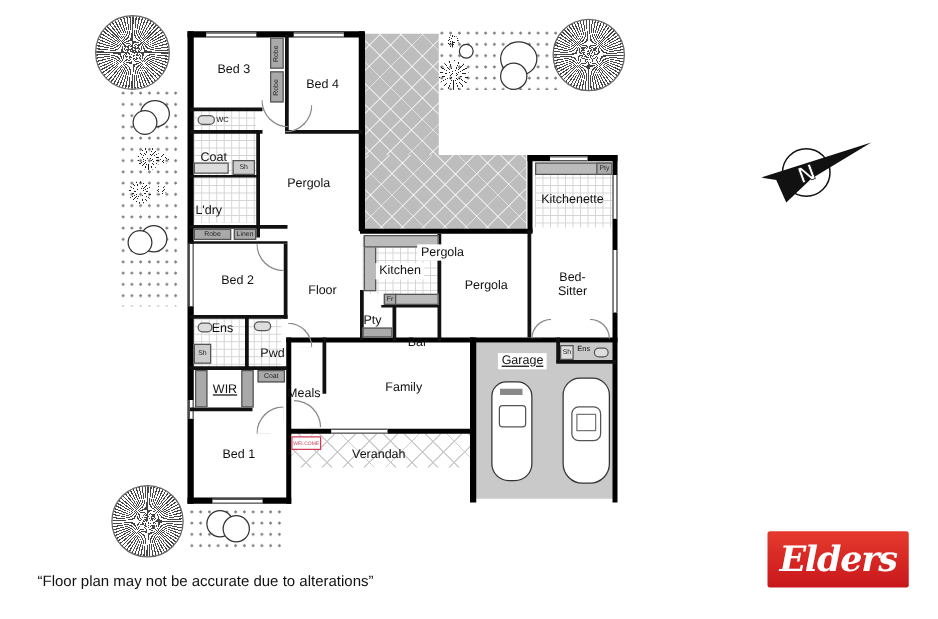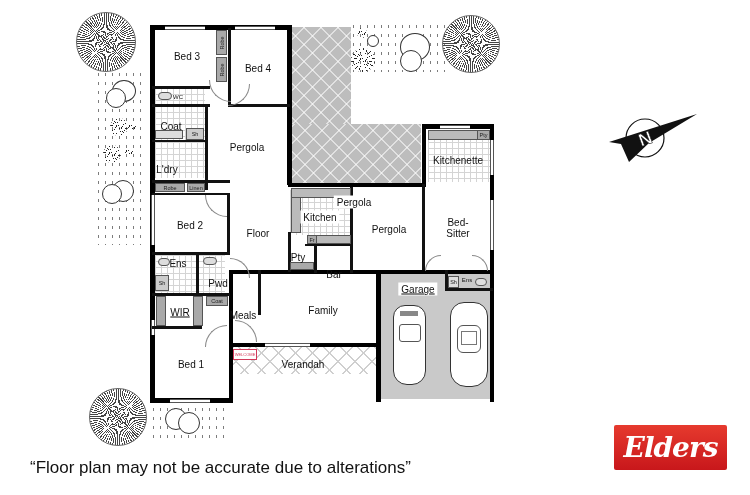--- a/index.html
+++ b/index.html
@@ -25,21 +25,21 @@
   .fixture { position:absolute; background:#a9a9a9; border:1px solid #555; box-sizing:border-box; font-size:5.5px; display:flex; align-items:center; justify-content:center; color:#222; }
   .window { position:absolute; background:#fff; border-top:1px solid #555; border-bottom:1px solid #555; box-sizing:border-box; }
   .windowv { position:absolute; background:#fff; border-left:1px solid #555; border-right:1px solid #555; box-sizing:border-box; }
   .door-arc { position:absolute; border:1px solid #888; box-sizing:border-box; }
   .tree { position:absolute; border-radius:50%;
     background: repeating-conic-gradient(#444 0deg 2deg, #fff 2deg 5deg);
     border:1px solid #666; box-sizing:border-box; }
   .shrub { position:absolute; border-radius:50%; border:1.5px solid #333; box-sizing:border-box; background:#fff; }
   .star { position:absolute; border-radius:50%; background: repeating-conic-gradient(#222 0deg 3deg, transparent 3deg 20deg); }
   .dots { position:absolute; background-image: radial-gradient(#444 0.8px, transparent 1px); background-size:7px 9px; opacity:0.7; }
-  .disclaimer { position:absolute; left:30px; top:458px; font-size:17px; color:#111; }
+  .disclaimer { position:absolute; left:30px; top:458px; font-size:12px; color:#111; }
   .logo { position:absolute; left:614px; top:425px; width:113px; height:45px; background:linear-gradient(#e63a2e, #c8171b); border-radius:2px; color:#fff; font-family:"DejaVu Serif", serif; font-style:italic; font-weight:bold; font-size:28px; display:flex; align-items:center; justify-content:center; letter-spacing:-1px; }
   .welcome { position:absolute; left:233px; top:349px; width:24px; height:11px; border:1.5px solid #d23a5a; background:#fff; color:#d23a5a; font-size:4px; display:flex; align-items:center; justify-content:center; box-sizing:border-box; }
 </style>
 </head>
 <body>
 
 <div class="tree" style="left:76px;top:12px;width:60px;height:60px;"></div>
 <div class="tree" style="left:442px;top:15px;width:58px;height:58px;"></div>
 <div class="tree" style="left:89px;top:388px;width:58px;height:58px;"></div>
 <div class="dots" style="left:95px;top:70px;width:50px;height:175px;"></div>

